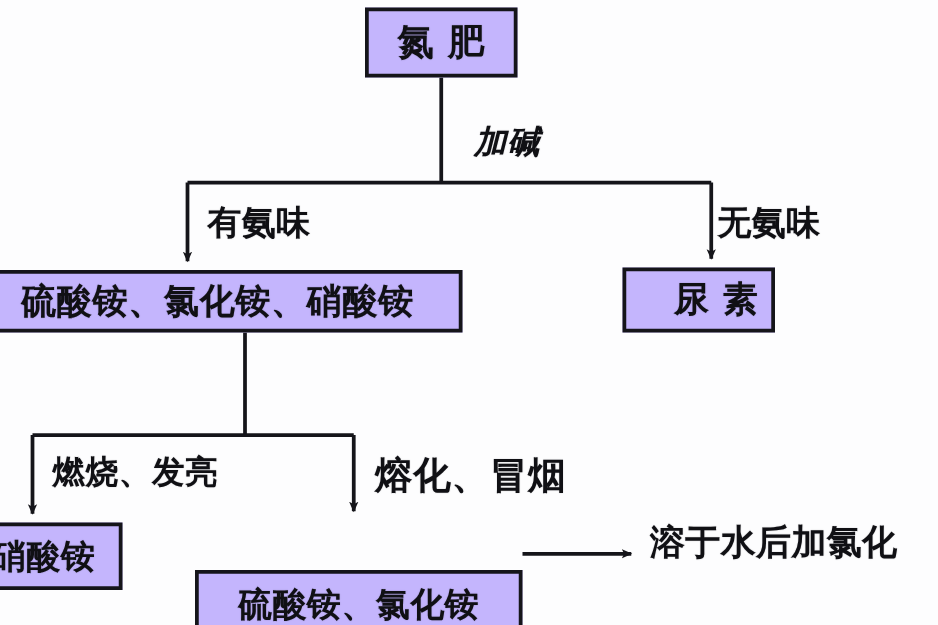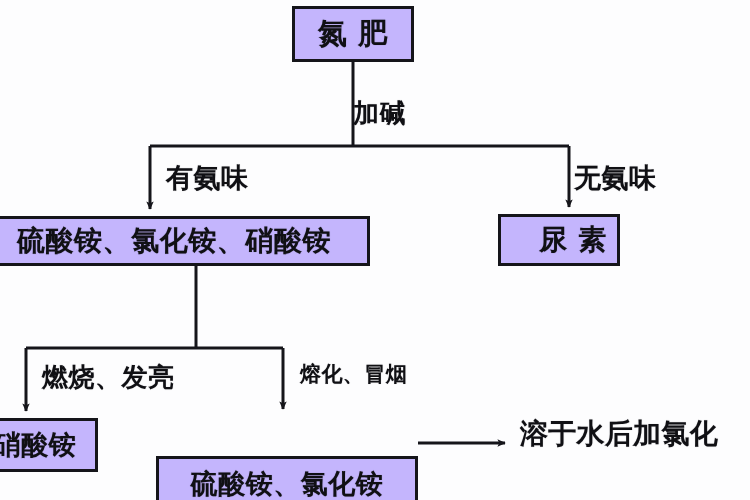--- a/index.html
+++ b/index.html
@@ -61,26 +61,26 @@
   }
 
   
   #node-root        { left: 292px; top: 6px;    width: 122px; height: 56px;  font-size: 29px; }
   #node-ammonium    { left: -22px; top: 216px;  width: 392px; height: 50px;  font-size: 28px; }
   #node-urea        { left: 498px; top: 214px;  width: 122px; height: 52px;  font-size: 28px; padding-left: 28px; }
   #node-nitrate     { left: -28px; top: 418px;  width: 126px; height: 54px;  font-size: 27px; }
   #node-sulf-chlor  { left: 156px; top: 416px;  width: 262px; height: 56px;  font-size: 27px; margin-top: 40px; }
 
   
-  #label-add-alkali   { left: 353px; top: 96px;  font-size: 26px; }
+  #label-add-alkali   { left: 379px; top: 96px;  font-size: 26px; font-style: italic; }
   #label-has-ammonia  { left: 166px; top: 160px; font-size: 27px; }
   #label-no-ammonia   { left: 574px; top: 160px; font-size: 27px; }
   #label-ignite       { left: 158px; top: 290px; font-size: 26px; }
   #label-burn-glow    { left: 42px;  top: 360px; font-size: 26px; }
-  #label-melt-smoke   { left: 300px; top: 360px; font-size: 21px; }
+  #label-melt-smoke   { left: 300px; top: 360px; font-size: 30px; }
 
   
   #text-result { left: 520px; top: 416px; font-size: 28px; }
 </style>
 </head>
 <body>
 
 <div id="diagram-root">
 
   <svg class="lines" viewBox="0 0 750 500">

